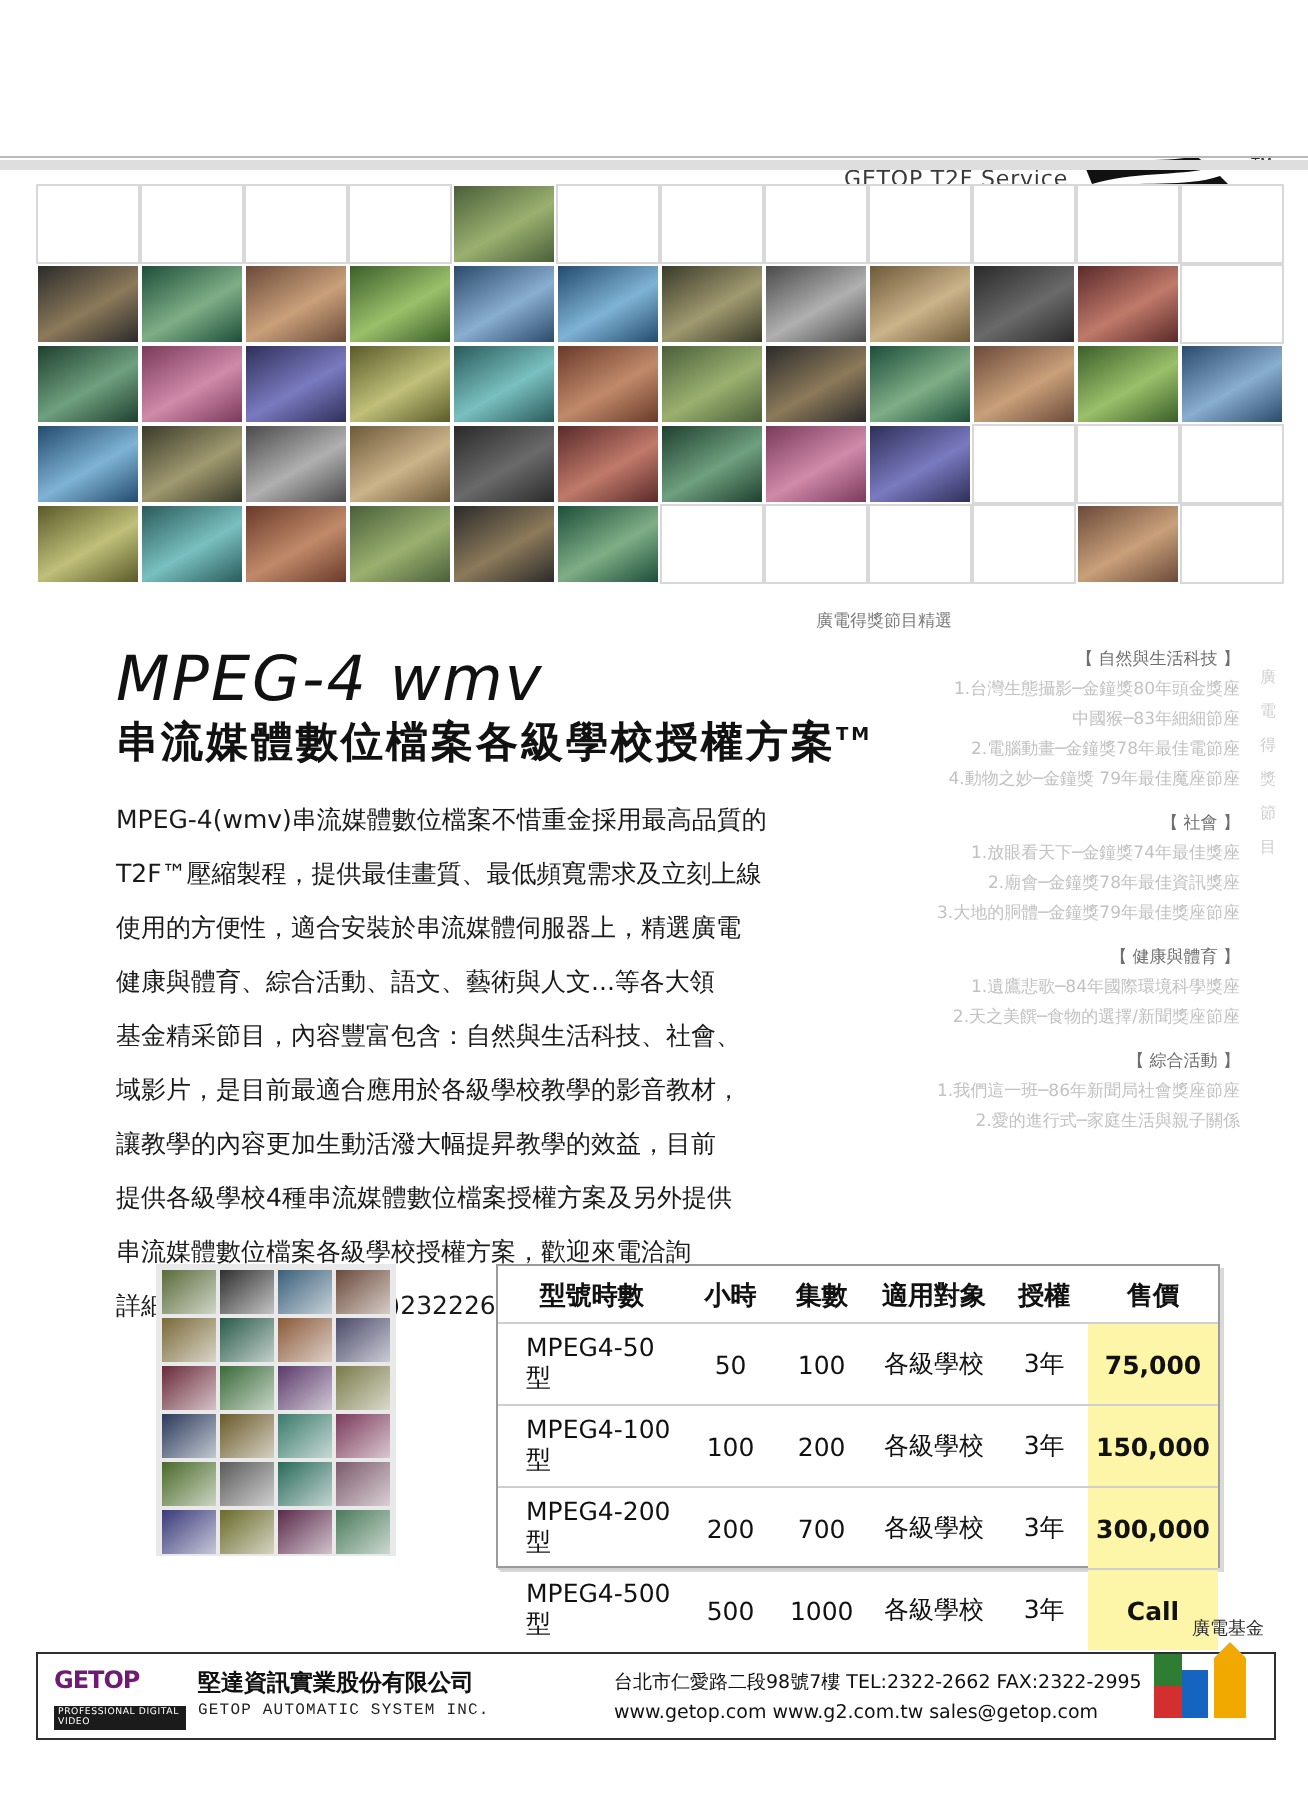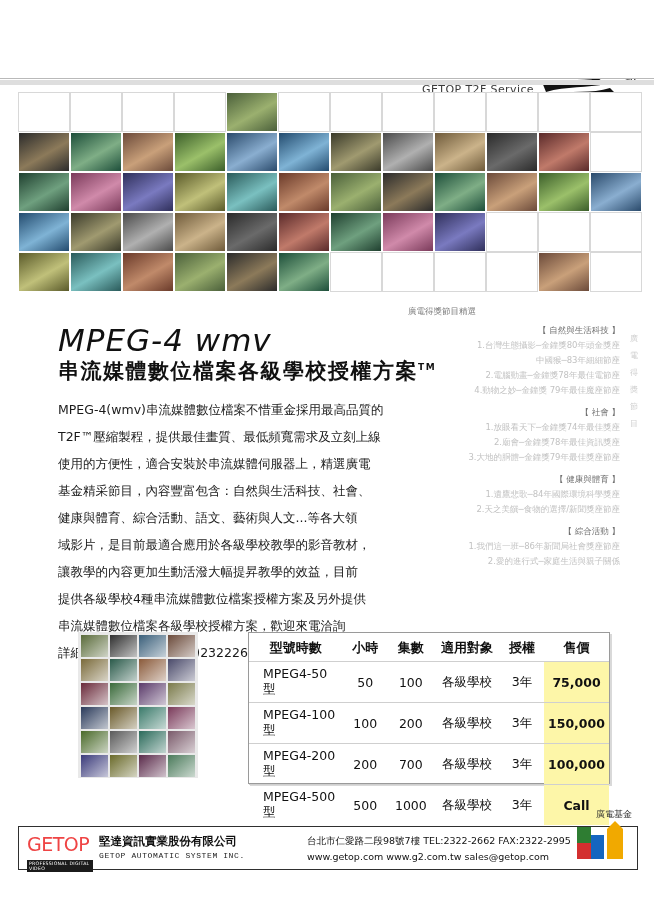--- a/index.html
+++ b/index.html
@@ -51,21 +51,21 @@
   #price td{padding:4px 4px;text-align:center;border-top:1px solid #cfcfcf;height:22px;}
   #price td.model{text-align:left;padding-left:14px;}
   #price td.price{font-weight:bold;}
   #price .hl{background:#fdf6a8;}
 
   
   #fgov{position:absolute;right:22px;top:808px;font-size:9px;color:#2a2a2a;}
   #footer{position:absolute;left:18px;top:826px;width:618px;height:42px;border:1px solid #2f2f2f;background:#fff;}
   #footer-inner{position:relative;width:100%;height:100%;}
   #getop-logo{position:absolute;left:8px;top:6px;width:66px;}
-  #getop-logo .g1{font-size:19px;font-weight:normal;color:#ef4444;letter-spacing:-.5px;}
+  #getop-logo .g1{font-size:12px;font-weight:bold;color:#701a75;letter-spacing:-.5px;}
   #getop-logo .g2{font-size:4.6px;color:#fff;background:#1b1b1b;padding:1px 2px;letter-spacing:.3px;display:inline-block;margin-top:2px;}
   #fco{position:absolute;left:80px;top:7px;font-size:11.5px;font-weight:bold;}
   #fco2{position:absolute;left:80px;top:24px;font-size:8px;letter-spacing:.6px;color:#222;font-family:Liberation Mono, monospace;}
   #fr1{position:absolute;left:288px;top:8px;font-size:9.5px;color:#111;}
   #fr2{position:absolute;left:288px;top:24px;font-size:9.5px;color:#111;}
   #flag{position:absolute;right:14px;top:-22px;width:46px;height:60px;}
 </style>
 </head>
 <body>
 
@@ -154,22 +154,22 @@
 
 <div id="title1">MPEG-4  wmv</div>
 <div id="title2">
   <span>串流媒體數位檔案各級學校授權方案</span><span class="tm">TM</span>
 </div>
 
 <div id="body-copy">
     <div class="ln">MPEG-4(wmv)串流媒體數位檔案不惜重金採用最高品質的</div>
     <div class="ln">T2F™壓縮製程，提供最佳畫質、最低頻寬需求及立刻上線</div>
     <div class="ln">使用的方便性，適合安裝於串流媒體伺服器上，精選廣電</div>
+    <div class="ln">健康與體育、綜合活動、語文、藝術與人文...等各大領</div>
     <div class="ln">基金精采節目，內容豐富包含：自然與生活科技、社會、</div>
-    <div class="ln">健康與體育、綜合活動、語文、藝術與人文...等各大領</div>
     <div class="ln">域影片，是目前最適合應用於各級學校教學的影音教材，</div>
     <div class="ln">讓教學的內容更加生動活潑大幅提昇教學的效益，目前</div>
     <div class="ln">提供各級學校4種串流媒體數位檔案授權方案及另外提供</div>
     <div class="ln">串流媒體數位檔案各級學校授權方案，歡迎來電洽詢</div>
     <div class="ln">詳細內容。來電請撥 (02)23222662 分機 123 曾小姐</div>
   </div>
 
 <div id="awards">
   <div class="top">廣電得獎節目精選</div>
   <div id="awards-groups">
@@ -262,21 +262,21 @@
           <td>各級學校</td>
           <td>3年</td>
           <td class="price hl">150,000</td>
         </tr>
         <tr>
           <td class="model">MPEG4-200型</td>
           <td>200</td>
           <td>700</td>
           <td>各級學校</td>
           <td>3年</td>
-          <td class="price hl">100,000</td>
+          <td class="price hl">300,000</td>
         </tr>
         <tr>
           <td class="model">MPEG4-500型</td>
           <td>500</td>
           <td>1000</td>
           <td>各級學校</td>
           <td>3年</td>
           <td class="price hl">Call</td>
         </tr>
       </tbody>

